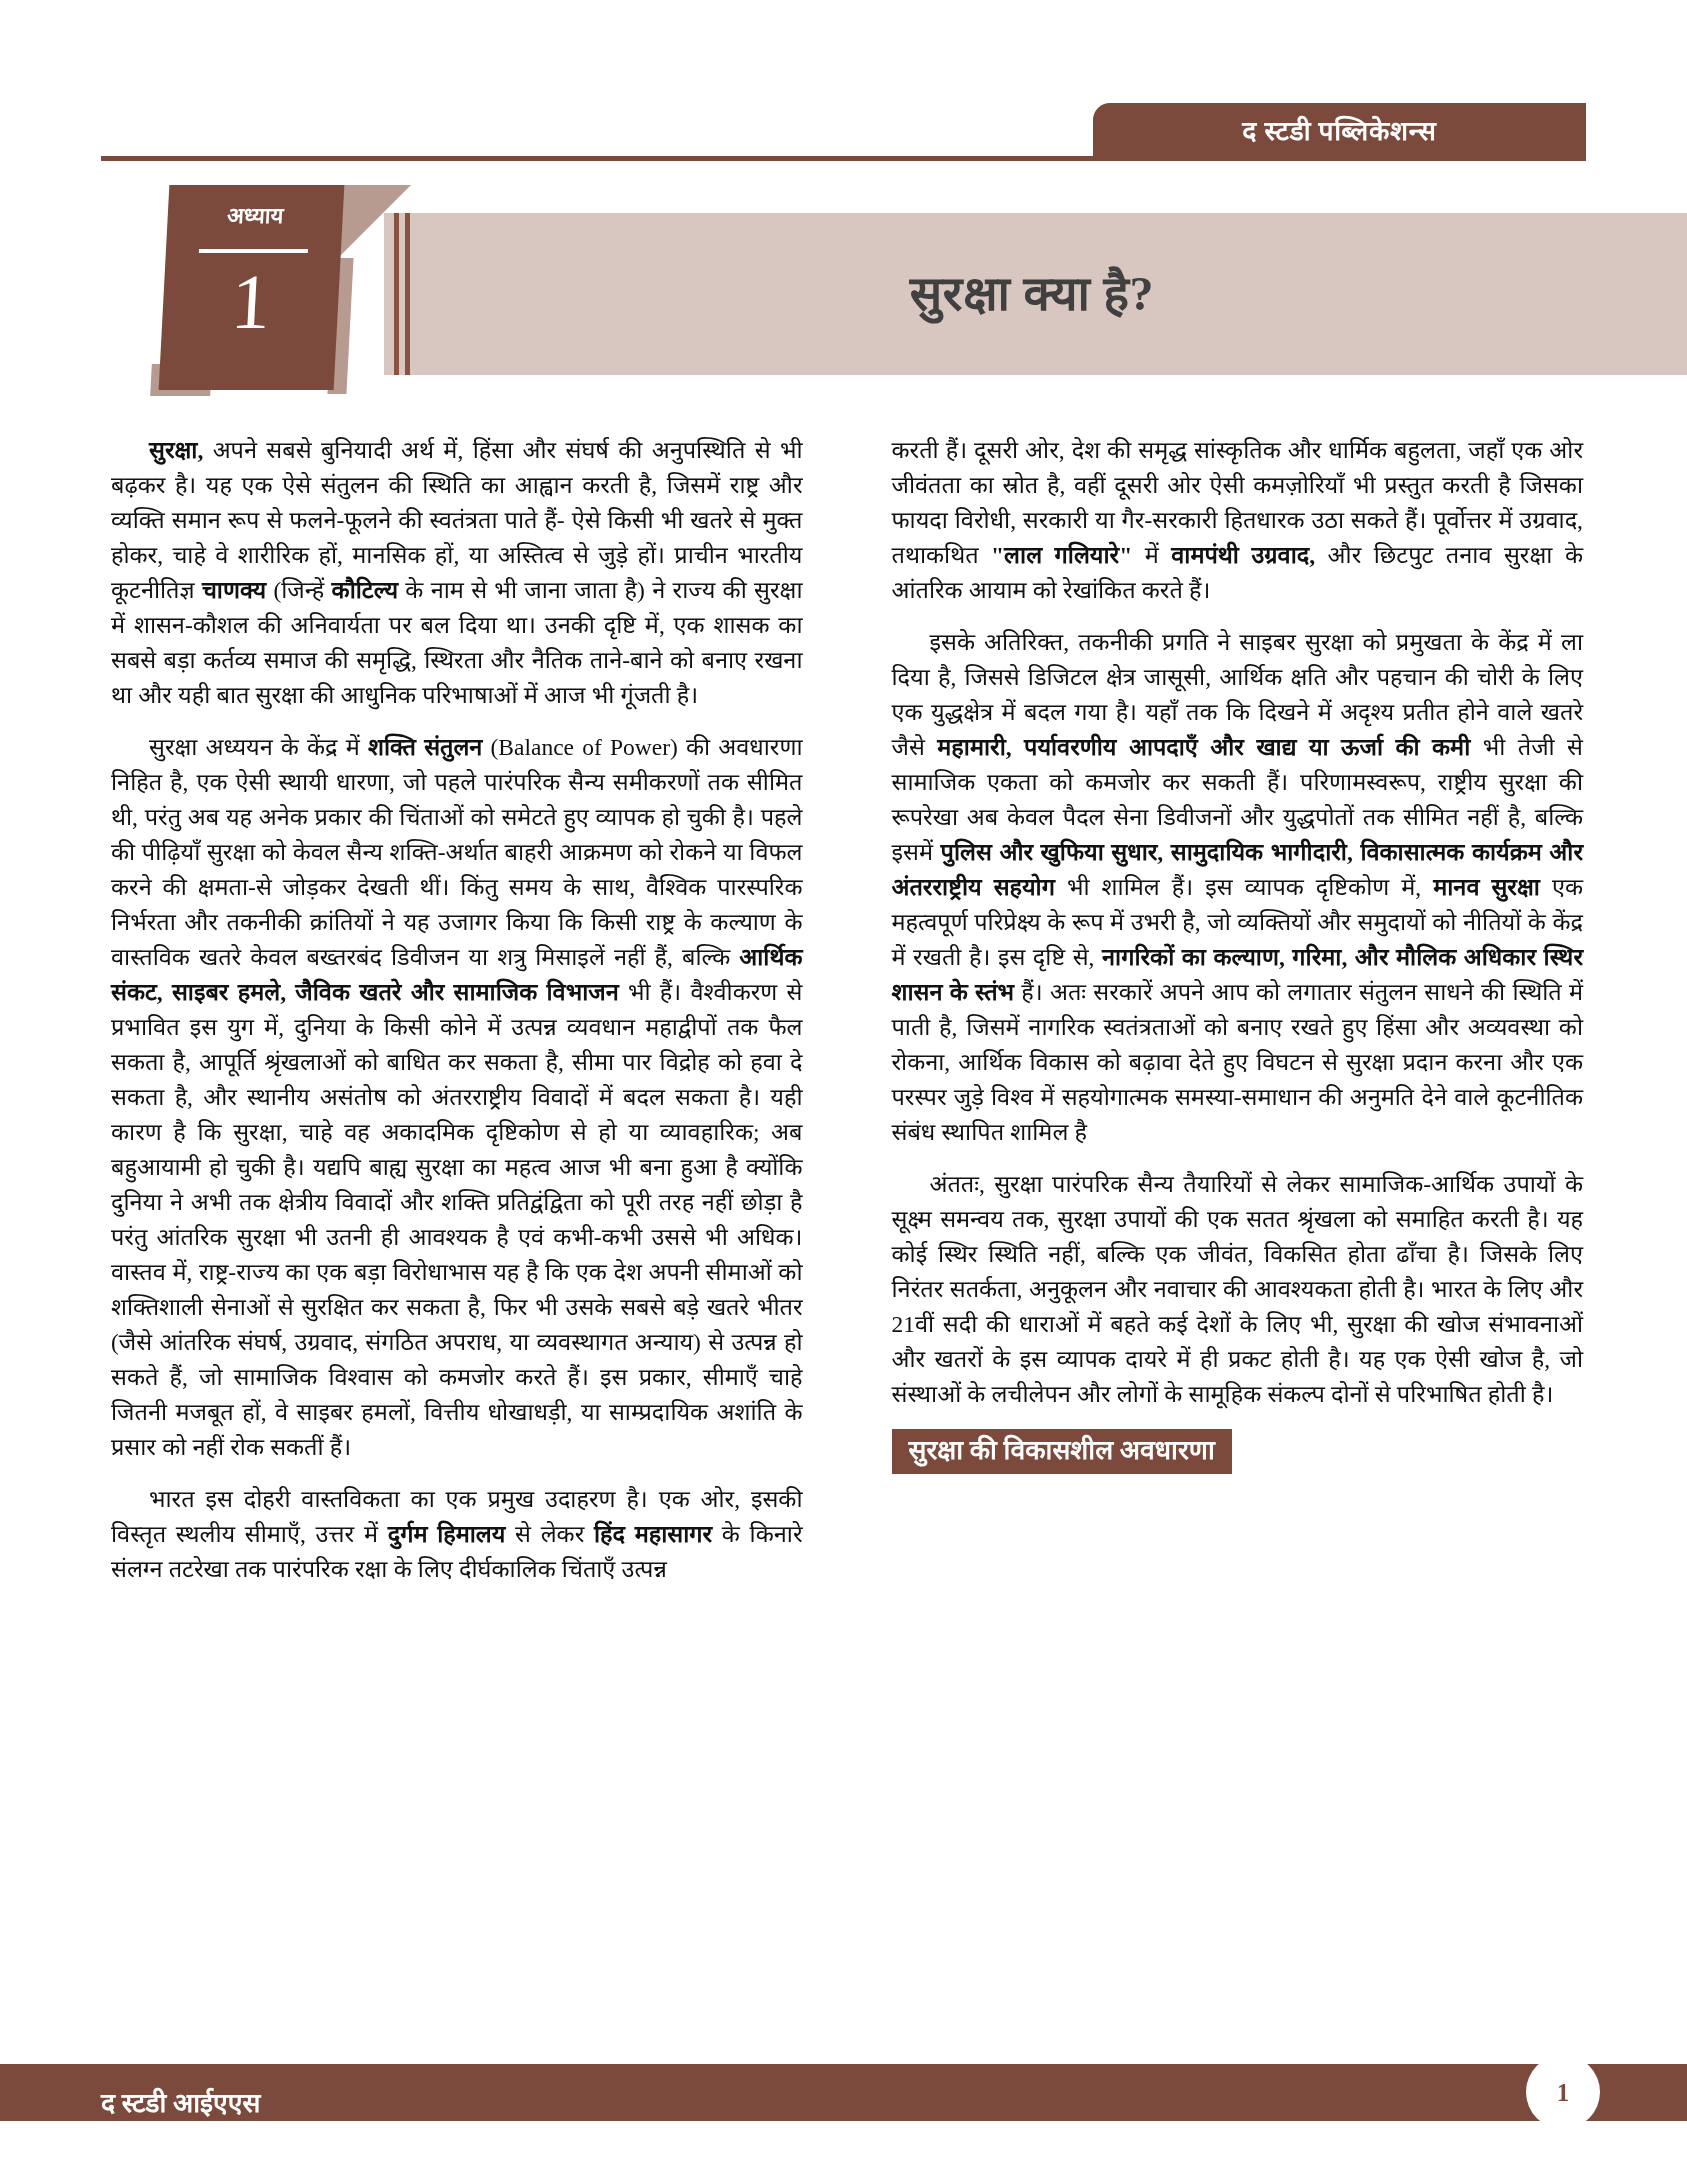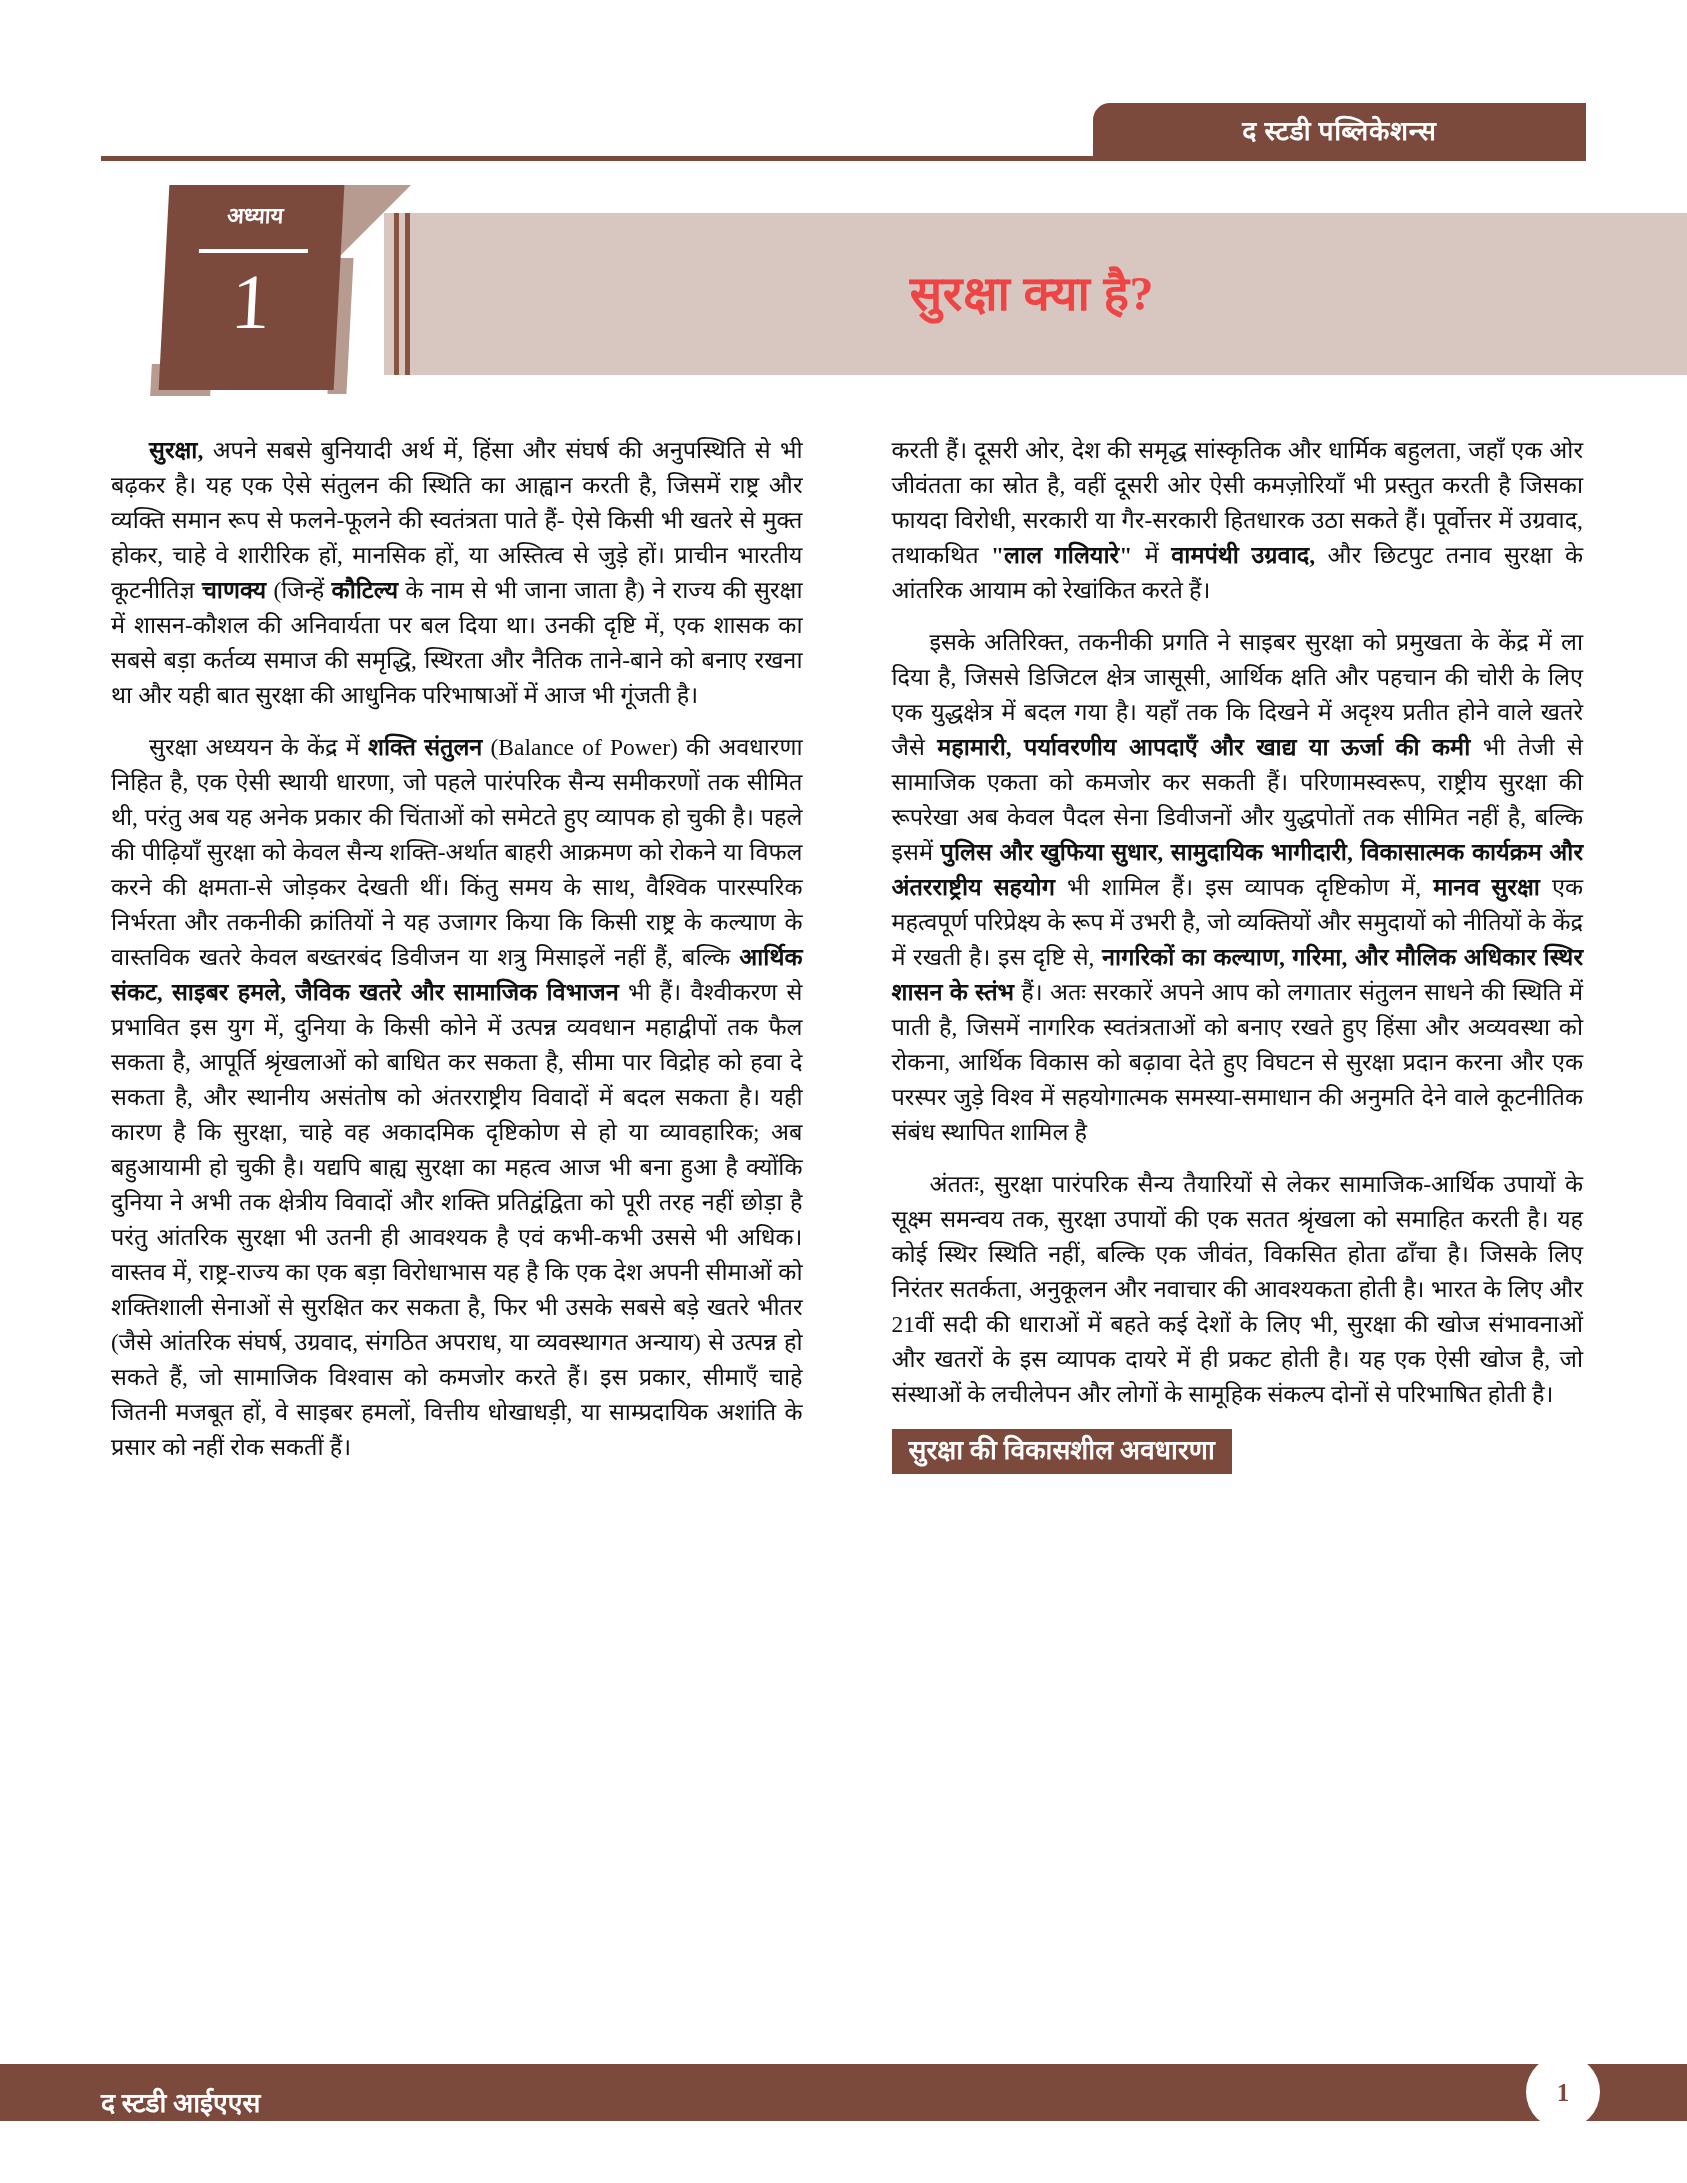--- a/index.html
+++ b/index.html
@@ -82,21 +82,21 @@
     position: absolute;
     left: 311px;
     top: 28px;
     width: 1240px;
     height: 162px;
     display: flex;
     align-items: center;
     justify-content: center;
   }
   .banner-title .t {
-    color: #ef4444;
+    color: #404040;
     font-size: 48px;
     font-weight: bold;
     line-height: 1.1;
     letter-spacing: 0.7px;
   }
 
   
   .stripe {
     position: absolute;
     top: 28px;
@@ -301,20 +301,21 @@
       <div class="chapter-divider"></div>
       <div class="chapter-number">1</div>
     </div>
   </div>
 
   <div class="columns">
 
     <div class="col">
       <p class="para"><b>सुरक्षा,</b> अपने सबसे बुनियादी अर्थ में, हिंसा और संघर्ष की अनुपस्थिति से भी बढ़कर है। यह एक ऐसे संतुलन की स्थिति का आह्वान करती है, जिसमें राष्ट्र और व्यक्ति समान रूप से फलने-फूलने की स्वतंत्रता पाते हैं- ऐसे किसी भी खतरे से मुक्त होकर, चाहे वे शारीरिक हों, मानसिक हों, या अस्तित्व से जुड़े हों। प्राचीन भारतीय कूटनीतिज्ञ <b>चाणक्य</b> (जिन्हें <b>कौटिल्य</b> के नाम से भी जाना जाता है) ने राज्य की सुरक्षा में शासन-कौशल की अनिवार्यता पर बल दिया था। उनकी दृष्टि में, एक शासक का सबसे बड़ा कर्तव्य समाज की समृद्धि, स्थिरता और नैतिक ताने-बाने को बनाए रखना था और यही बात सुरक्षा की आधुनिक परिभाषाओं में आज भी गूंजती है।</p>
       <p class="para">सुरक्षा अध्ययन के केंद्र में <b>शक्ति संतुलन</b> (Balance of Power) की अवधारणा निहित है, एक ऐसी स्थायी धारणा, जो पहले पारंपरिक सैन्य समीकरणों तक सीमित थी, परंतु अब यह अनेक प्रकार की चिंताओं को समेटते हुए व्यापक हो चुकी है। पहले की पीढ़ियाँ सुरक्षा को केवल सैन्य शक्ति-अर्थात बाहरी आक्रमण को रोकने या विफल करने की क्षमता-से जोड़कर देखती थीं। किंतु समय के साथ, वैश्विक पारस्परिक निर्भरता और तकनीकी क्रांतियों ने यह उजागर किया कि किसी राष्ट्र के कल्याण के वास्तविक खतरे केवल बख्तरबंद डिवीजन या शत्रु मिसाइलें नहीं हैं, बल्कि <b>आर्थिक संकट, साइबर हमले, जैविक खतरे और सामाजिक विभाजन</b> भी हैं। वैश्वीकरण से प्रभावित इस युग में, दुनिया के किसी कोने में उत्पन्न व्यवधान महाद्वीपों तक फैल सकता है, आपूर्ति श्रृंखलाओं को बाधित कर सकता है, सीमा पार विद्रोह को हवा दे सकता है, और स्थानीय असंतोष को अंतरराष्ट्रीय विवादों में बदल सकता है। यही कारण है कि सुरक्षा, चाहे वह अकादमिक दृष्टिकोण से हो या व्यावहारिक; अब बहुआयामी हो चुकी है। यद्यपि बाह्य सुरक्षा का महत्व आज भी बना हुआ है क्योंकि दुनिया ने अभी तक क्षेत्रीय विवादों और शक्ति प्रतिद्वंद्विता को पूरी तरह नहीं छोड़ा है परंतु आंतरिक सुरक्षा भी उतनी ही आवश्यक है एवं कभी-कभी उससे भी अधिक। वास्तव में, राष्ट्र-राज्य का एक बड़ा विरोधाभास यह है कि एक देश अपनी सीमाओं को शक्तिशाली सेनाओं से सुरक्षित कर सकता है, फिर भी उसके सबसे बड़े खतरे भीतर (जैसे आंतरिक संघर्ष, उग्रवाद, संगठित अपराध, या व्यवस्थागत अन्याय) से उत्पन्न हो सकते हैं, जो सामाजिक विश्वास को कमजोर करते हैं। इस प्रकार, सीमाएँ चाहे जितनी मजबूत हों, वे साइबर हमलों, वित्तीय धोखाधड़ी, या साम्प्रदायिक अशांति के प्रसार को नहीं रोक सकतीं हैं।</p>
+      <p class="para">भारत इस दोहरी वास्तविकता का एक प्रमुख उदाहरण है। एक ओर, इसकी विस्तृत स्थलीय सीमाएँ, उत्तर में <b>दुर्गम हिमालय</b> से लेकर <b>हिंद महासागर</b> के किनारे संलग्न तटरेखा तक पारंपरिक रक्षा के लिए दीर्घकालिक चिंताएँ उत्पन्न</p>
     </div>
 
     <div class="col">
       <p class="para no-indent">करती हैं। दूसरी ओर, देश की समृद्ध सांस्कृतिक और धार्मिक बहुलता, जहाँ एक ओर जीवंतता का स्रोत है, वहीं दूसरी ओर ऐसी कमज़ोरियाँ भी प्रस्तुत करती है जिसका फायदा विरोधी, सरकारी या गैर-सरकारी हितधारक उठा सकते हैं। पूर्वोत्तर में उग्रवाद, तथाकथित <b>"लाल गलियारे"</b> में <b>वामपंथी उग्रवाद,</b> और छिटपुट तनाव सुरक्षा के आंतरिक आयाम को रेखांकित करते हैं।</p>
       <p class="para">इसके अतिरिक्त, तकनीकी प्रगति ने साइबर सुरक्षा को प्रमुखता के केंद्र में ला दिया है, जिससे डिजिटल क्षेत्र जासूसी, आर्थिक क्षति और पहचान की चोरी के लिए एक युद्धक्षेत्र में बदल गया है। यहाँ तक कि दिखने में अदृश्य प्रतीत होने वाले खतरे जैसे <b>महामारी, पर्यावरणीय आपदाएँ और खाद्य या ऊर्जा की कमी</b> भी तेजी से सामाजिक एकता को कमजोर कर सकती हैं। परिणामस्वरूप, राष्ट्रीय सुरक्षा की रूपरेखा अब केवल पैदल सेना डिवीजनों और युद्धपोतों तक सीमित नहीं है, बल्कि इसमें <b>पुलिस और खुफिया सुधार, सामुदायिक भागीदारी, विकासात्मक कार्यक्रम और अंतरराष्ट्रीय सहयोग</b> भी शामिल हैं। इस व्यापक दृष्टिकोण में, <b>मानव सुरक्षा</b> एक महत्वपूर्ण परिप्रेक्ष्य के रूप में उभरी है, जो व्यक्तियों और समुदायों को नीतियों के केंद्र में रखती है। इस दृष्टि से, <b>नागरिकों का कल्याण, गरिमा, और मौलिक अधिकार स्थिर शासन के स्तंभ</b> हैं। अतः सरकारें अपने आप को लगातार संतुलन साधने की स्थिति में पाती है, जिसमें नागरिक स्वतंत्रताओं को बनाए रखते हुए हिंसा और अव्यवस्था को रोकना, आर्थिक विकास को बढ़ावा देते हुए विघटन से सुरक्षा प्रदान करना और एक परस्पर जुड़े विश्व में सहयोगात्मक समस्या-समाधान की अनुमति देने वाले कूटनीतिक संबंध स्थापित शामिल है</p>
       <p class="para">अंततः, सुरक्षा पारंपरिक सैन्य तैयारियों से लेकर सामाजिक-आर्थिक उपायों के सूक्ष्म समन्वय तक, सुरक्षा उपायों की एक सतत श्रृंखला को समाहित करती है। यह कोई स्थिर स्थिति नहीं, बल्कि एक जीवंत, विकसित होता ढाँचा है। जिसके लिए निरंतर सतर्कता, अनुकूलन और नवाचार की आवश्यकता होती है। भारत के लिए और 21वीं सदी की धाराओं में बहते कई देशों के लिए भी, सुरक्षा की खोज संभावनाओं और खतरों के इस व्यापक दायरे में ही प्रकट होती है। यह एक ऐसी खोज है, जो संस्थाओं के लचीलेपन और लोगों के सामूहिक संकल्प दोनों से परिभाषित होती है।</p>
 
       <div class="section-head">
         <span class="sh-text">सुरक्षा की विकासशील अवधारणा</span>
       </div>

